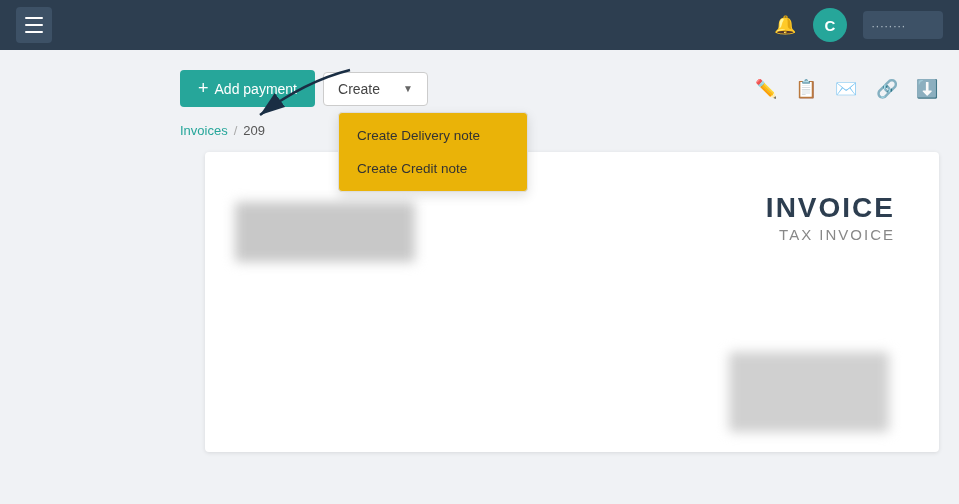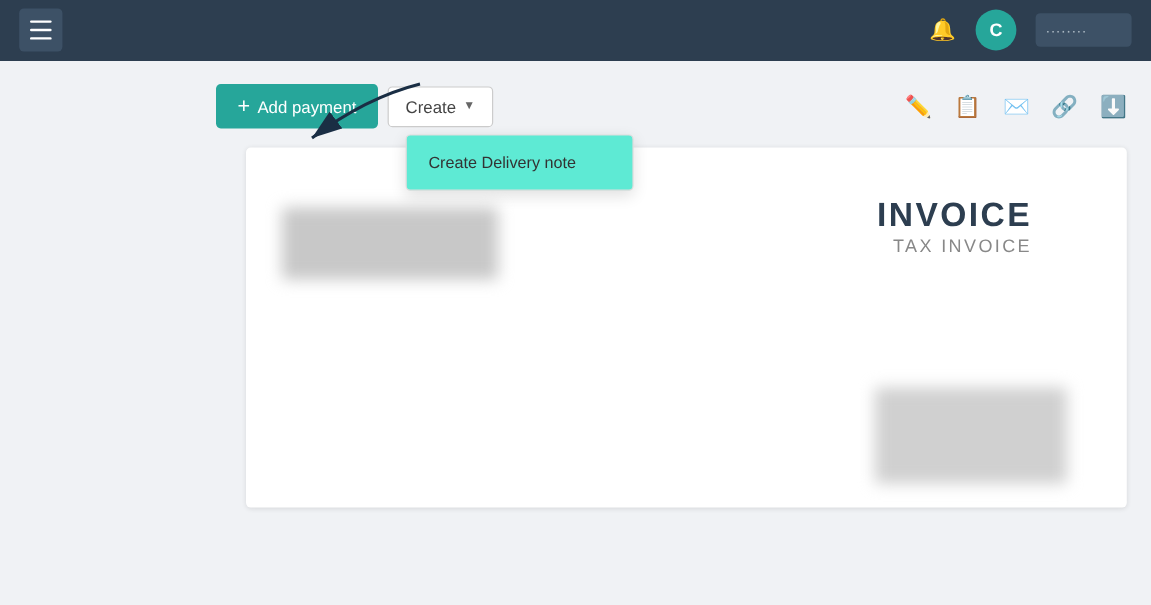--- a/index.html
+++ b/index.html
@@ -121,34 +121,34 @@
     }
     .create-btn {
       background: #fff;
       border: 1px solid #ccc;
       border-radius: 4px;
       padding: 8px 14px;
       font-size: 14px;
       cursor: pointer;
       display: flex;
       align-items: center;
-      gap: 6px;
+      gap: 23px;
       color: #444;
     }
     .create-btn .caret {
       font-size: 10px;
       color: #666;
     }
 
     
     .dropdown-menu {
       position: absolute;
       top: 42px;
       left: 158px;
-      background: #5eead4;
+      background: #eab308;
       border: 1px solid #ddd;
       border-radius: 4px;
       box-shadow: 0 4px 12px rgba(0,0,0,0.12);
       z-index: 200;
       min-width: 190px;
       padding: 6px 0;
     }
     .dropdown-item {
       padding: 9px 18px;
       font-size: 13.5px;
@@ -188,21 +188,21 @@
     .breadcrumb-current {
       color: #555;
     }
 
     
     .invoice-doc {
       background: #fff;
       border-radius: 4px;
       box-shadow: 0 1px 4px rgba(0,0,0,0.1);
       min-height: 300px;
-      padding: 40px 79px;
+      padding: 40px 44px;
       position: relative;
       overflow: hidden;
       margin-left: 25px;
     }
     .invoice-header {
       text-align: right;
     }
     .invoice-title {
       font-size: 28px;
       font-weight: 600;
@@ -273,32 +273,38 @@
         <span class="plus">+</span>
         <span>Add payment</span>
       </button>
       <button class="create-btn">
         <span>Create</span>
         <span class="caret">▼</span>
       </button>
 
       <div class="dropdown-menu">
         <div class="dropdown-item">Create Delivery note</div>
+        <div class="dropdown-item">Create Credit note</div>
       </div>
     </div>
 
     <div class="toolbar-right">
       <span class="toolbar-icon" title="Edit">✏️</span>
       <span class="toolbar-icon" title="Copy">📋</span>
       <span class="toolbar-icon" title="Email">✉️</span>
       <span class="toolbar-icon" title="Link">🔗</span>
       <span class="toolbar-icon" title="Download">⬇️</span>
     </div>
   </div>
 
+  <div class="breadcrumb">
+    <a class="breadcrumb-link">Invoices</a>
+    <span class="breadcrumb-sep">/</span>
+    <span class="breadcrumb-current">209</span>
+  </div>
 
   <div class="invoice-doc">
     <div class="blur-block blur-left"></div>
     <div class="invoice-header">
       <div class="invoice-title">INVOICE</div>
       <div class="invoice-subtitle">TAX INVOICE</div>
     </div>
     <div class="blur-block blur-bottom-right"></div>
   </div>
 </div>

